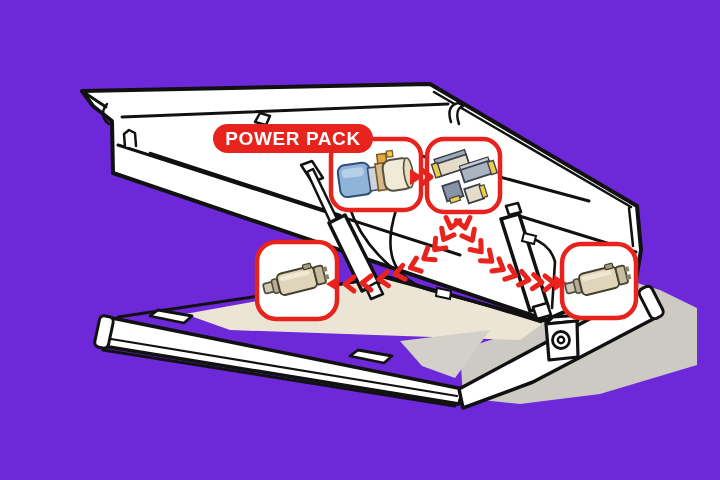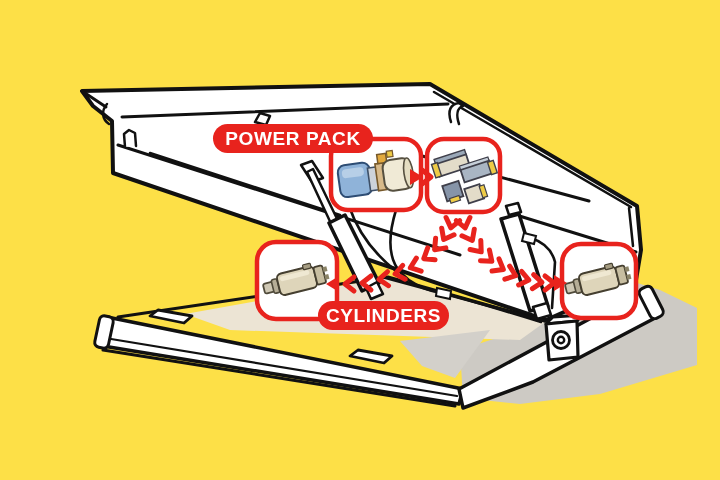--- a/index.html
+++ b/index.html
@@ -1,16 +1,16 @@
 <!DOCTYPE html>
 <html><head>
 <meta charset="utf-8">
 <style>
   html,body{margin:0;padding:0;background:#ffffff;}
-  .stage{position:relative;width:720px;height:480px;background:#fde047;overflow:hidden;
+  .stage{position:relative;width:720px;height:480px;background:#6d28d9;overflow:hidden;
          font-family:"Liberation Sans", sans-serif;}
   .stage svg{position:absolute;left:0;top:0;}
   .pill{position:absolute;background:#e8231d;color:#fff;font-weight:bold;
         border-radius:15px;display:flex;align-items:center;justify-content:center;
         font-size:19px;letter-spacing:.6px;white-space:nowrap;z-index:5;}
   .pill-power{left:213px;top:124px;width:160px;height:29px;}
   .pill-dist{left:464px;top:127px;width:162px;height:29px;}
   .pill-cyl{left:318px;top:301px;width:131px;height:29px;}
 </style>
 </head>
@@ -163,15 +163,14 @@
     <use href="#chev" transform="translate(499,267) rotate(30)"></use>
     <use href="#chev" transform="translate(511,274) rotate(20)"></use>
     <use href="#chev" transform="translate(524,279) rotate(12)"></use>
     <use href="#chev" transform="translate(537,282) rotate(5)"></use>
     <use href="#chev" transform="translate(549,283)"></use>
     <use href="#tip" transform="translate(559,283)"></use>
   </g>
 </svg>
 
 <div class="pill pill-power">POWER PACK</div>
-<div class="pill pill-cyl">CYLINDERS</div>
 
 </div>
 
 </body></html>

